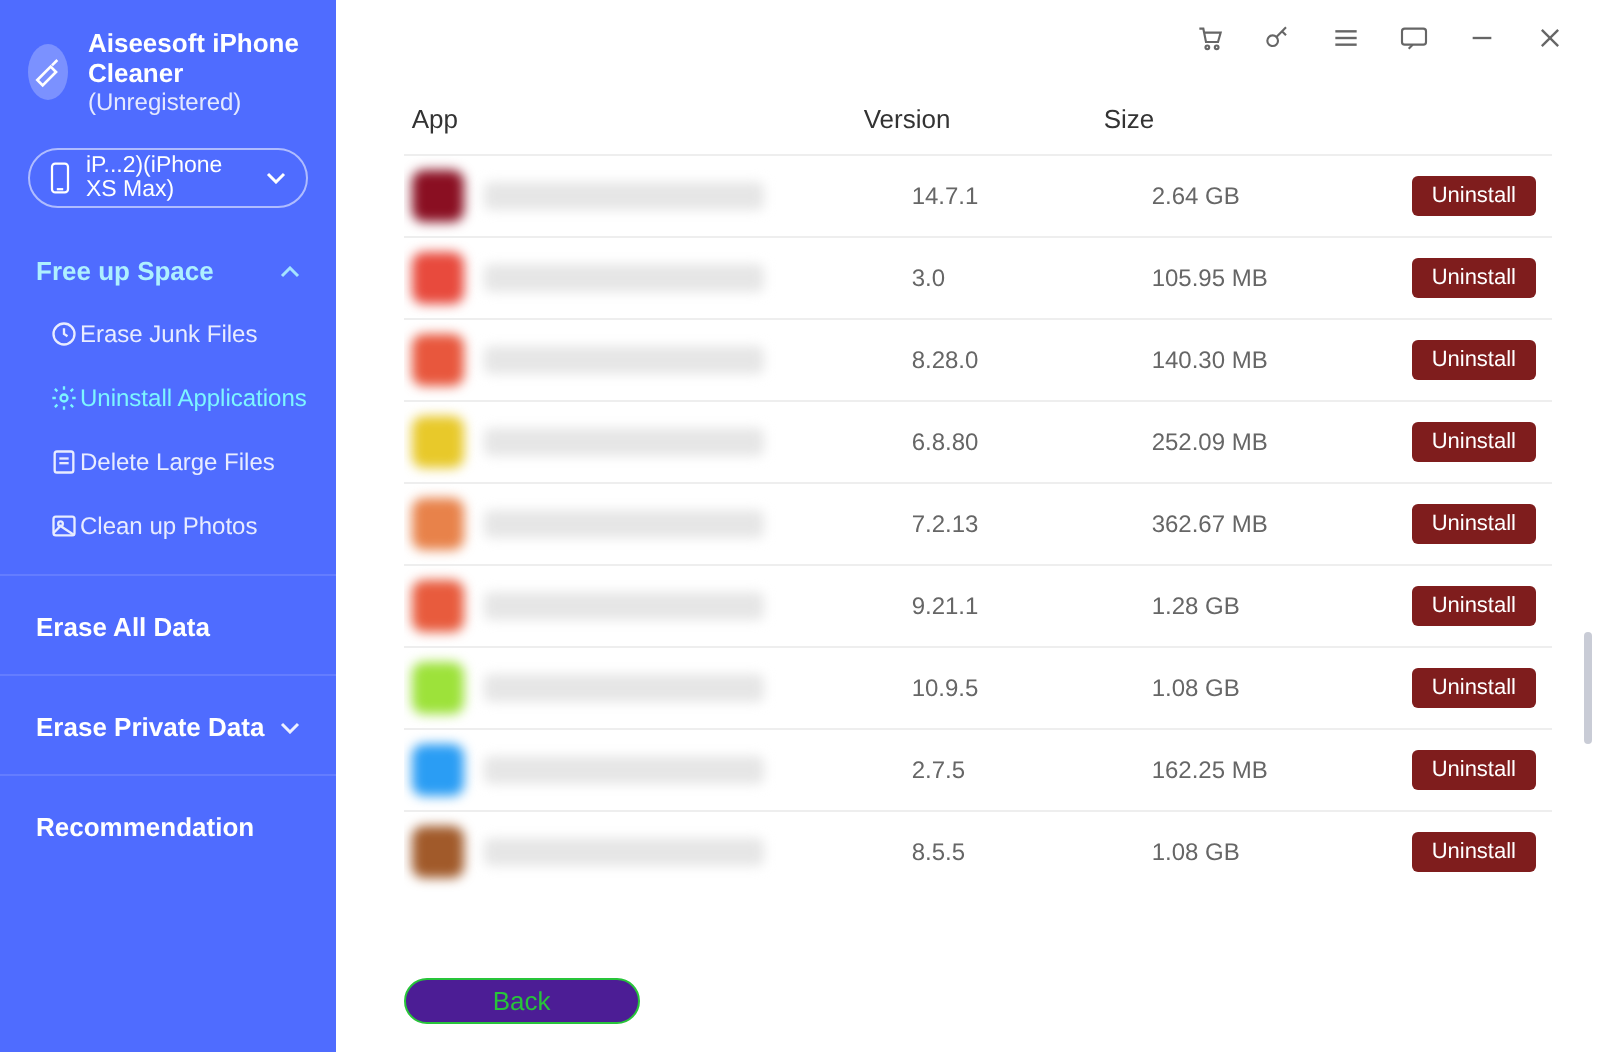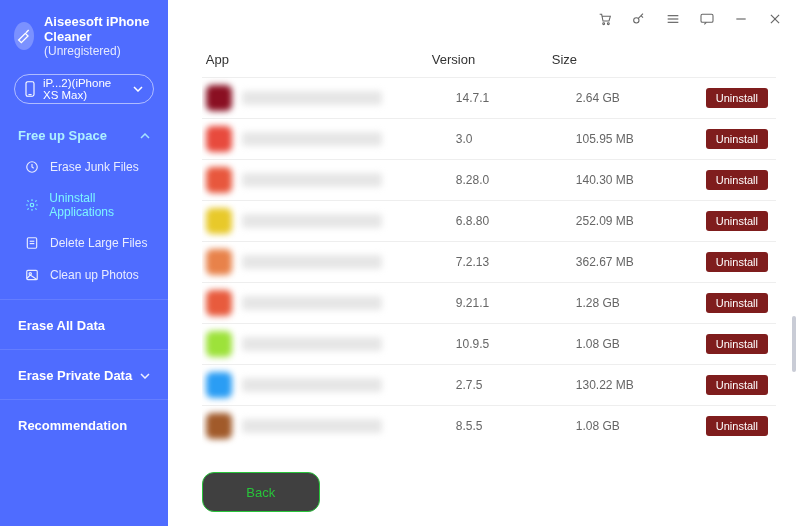--- a/index.html
+++ b/index.html
@@ -11,21 +11,21 @@
   .brand-text .title { font-size: 13px; font-weight: 600; line-height: 15px; }
   .brand-text .subtitle { font-size: 12px; opacity: 0.85; }
   
   .device-pill { margin: 4px 14px 14px 14px; height: 30px; border: 1px solid rgba(255,255,255,0.55); border-radius: 15px; display: flex; align-items: center; padding: 0 10px; gap: 8px; font-size: 11.5px; cursor: pointer; }
   .device-pill .chev { margin-left: auto; }
   
   .section-head { display:flex; align-items:center; padding: 10px 18px 8px 18px; font-size: 13px; font-weight: 600; color: #aef0ff; cursor:pointer; }
   .section-head.white { color:#fff; }
   .section-head .chev { margin-left:auto; opacity:0.9; }
   
-  .menu-item { display:flex; align-items:center; gap:10px; padding: 8px 10px 8px 24px; font-size: 12px; cursor:pointer; color:#e8ecff; }
+  .menu-item { display:flex; align-items:center; gap:0; padding: 8px 10px 8px 24px; font-size: 12px; cursor:pointer; color:#e8ecff; }
   .menu-item.active { color:#7df5ff; }
   .menu-item .mi-icon { width:16px; height:16px; display:flex; align-items:center; justify-content:center; }
   
   .sec-divider { height:1px; background: rgba(255,255,255,0.12); margin: 8px 0; }
   
   .main { flex:1; height:100%; display:flex; flex-direction:column; }
   .topbar { height:38px; display:flex; align-items:center; justify-content:flex-end; gap:16px; padding: 0 16px; color:#555; }
   .topbar .ticon { width:18px; height:18px; display:flex; align-items:center; justify-content:center; cursor:pointer; }
   
   .content { flex:1; padding: 6px 24px 0 34px; position:relative; }
@@ -41,21 +41,21 @@
   .app-icn { width:26px; height:26px; border-radius:6px; filter: blur(3px); }
   .app-name { width: 140px; height:14px; border-radius:3px; background:#e6e6e6; filter: blur(3px); }
   .ver-cell { width:120px;margin-left:24px; }
   .size-cell { width:130px; }
   .act-cell { flex:1; text-align:right; padding-right:8px; }
   .uninstall-btn { display:inline-block; background:#7f1d1d; color:#fff; font-size:11px; padding: 4px 10px; border-radius:3px; border:none; cursor:pointer; min-width:60px; }
   
   .scroll-ind { position:absolute; right:4px; top:278px; width:4px; height:56px; background:#c9ccd6; border-radius:2px; }
   
   .footer { padding: 10px 0 14px 34px; }
-  .back-btn { width:118px; height:40px; border:1px solid #28c43a; color:#28c43a; background:#404040; border-radius:12px; font-size:13px; cursor:pointer; }
+  .back-btn { width:118px; height:23px; border:1px solid #28c43a; color:#28c43a; background:#4c1d95; border-radius:12px; font-size:13px; cursor:pointer; }
   
   svg { display:block; }
 </style>
 </head>
 <body>
 
 <div class="sidebar">
   <div class="brand">
     <div class="brand-logo">
       <svg width="16" height="16" viewBox="0 0 24 24" fill="none" stroke="#fff" stroke-width="2">
@@ -268,21 +268,21 @@
           <div class="ver-cell">10.9.5</div>
           <div class="size-cell">1.08 GB</div>
           <div class="act-cell"><button class="uninstall-btn">Uninstall</button></div>
         </div>
         <div class="row">
           <div class="app-cell">
             <div class="app-icn" style="background:#2a9df4"></div>
             <div class="app-name"></div>
           </div>
           <div class="ver-cell">2.7.5</div>
-          <div class="size-cell">130.22 MB</div>
+          <div class="size-cell">162.25 MB</div>
           <div class="act-cell"><button class="uninstall-btn">Uninstall</button></div>
         </div>
         <div class="row">
           <div class="app-cell">
             <div class="app-icn" style="background:#a15a2a"></div>
             <div class="app-name"></div>
           </div>
           <div class="ver-cell">8.5.5</div>
           <div class="size-cell">1.08 GB</div>
           <div class="act-cell"><button class="uninstall-btn">Uninstall</button></div>

